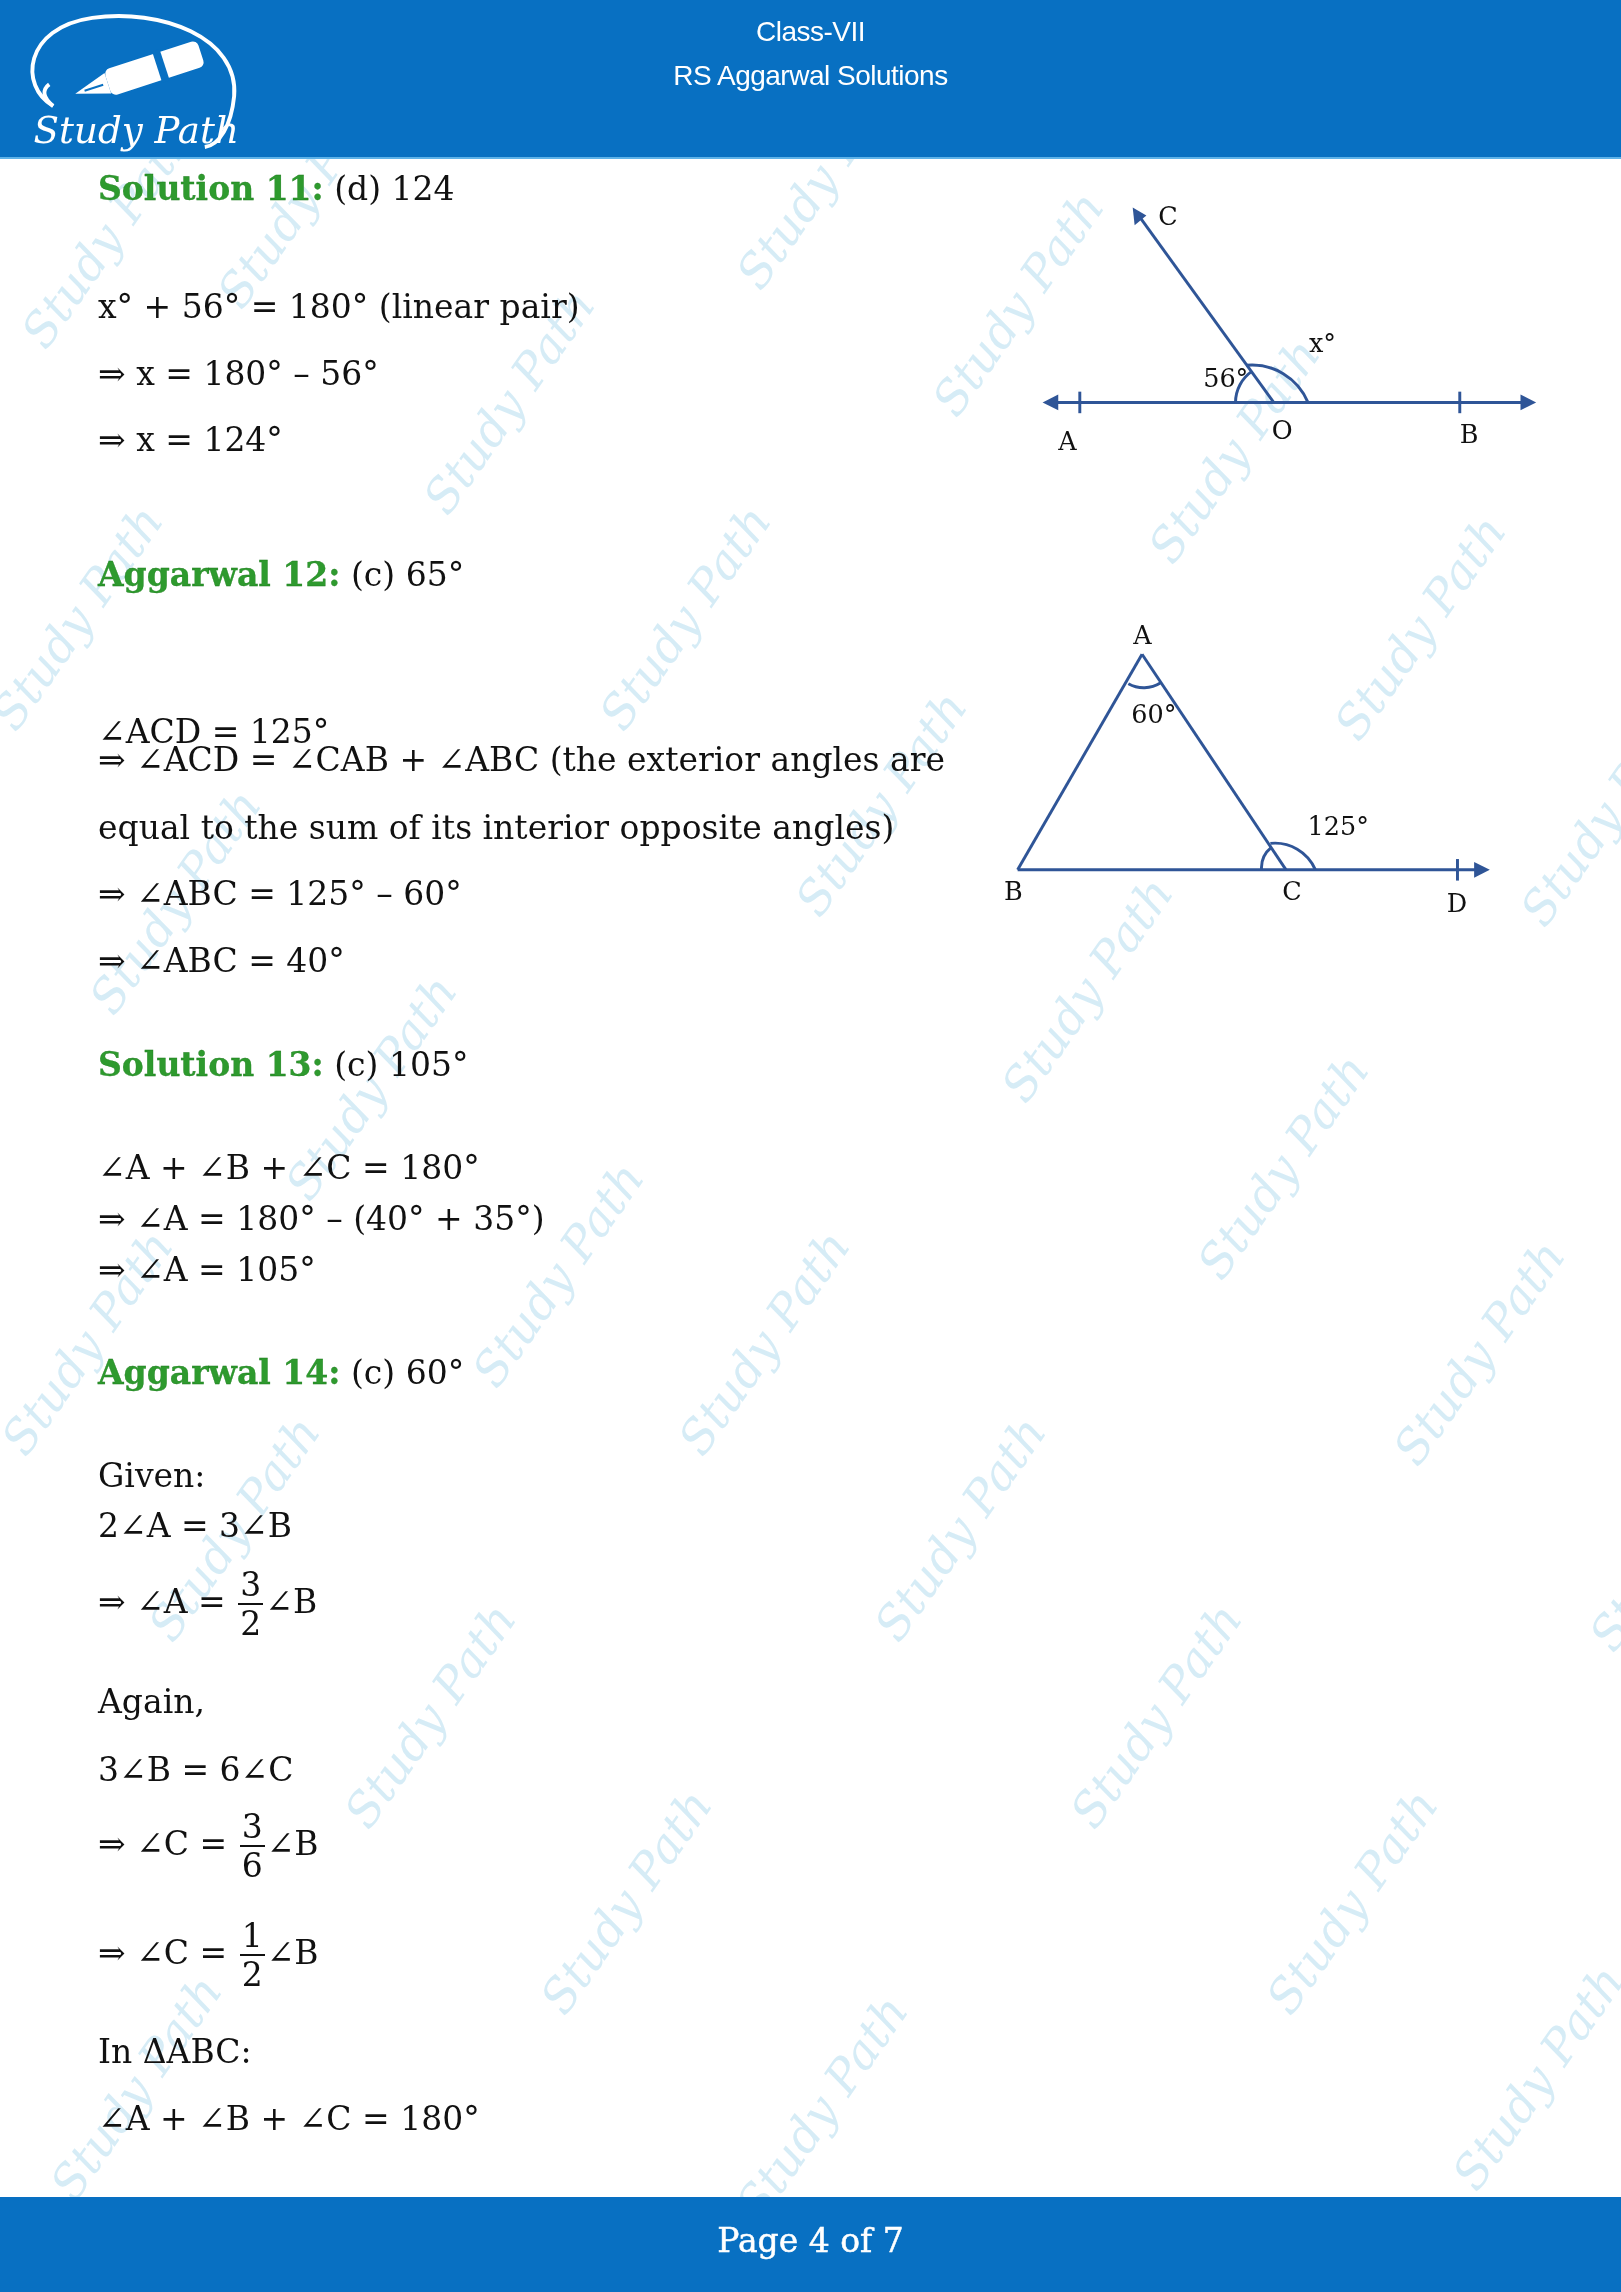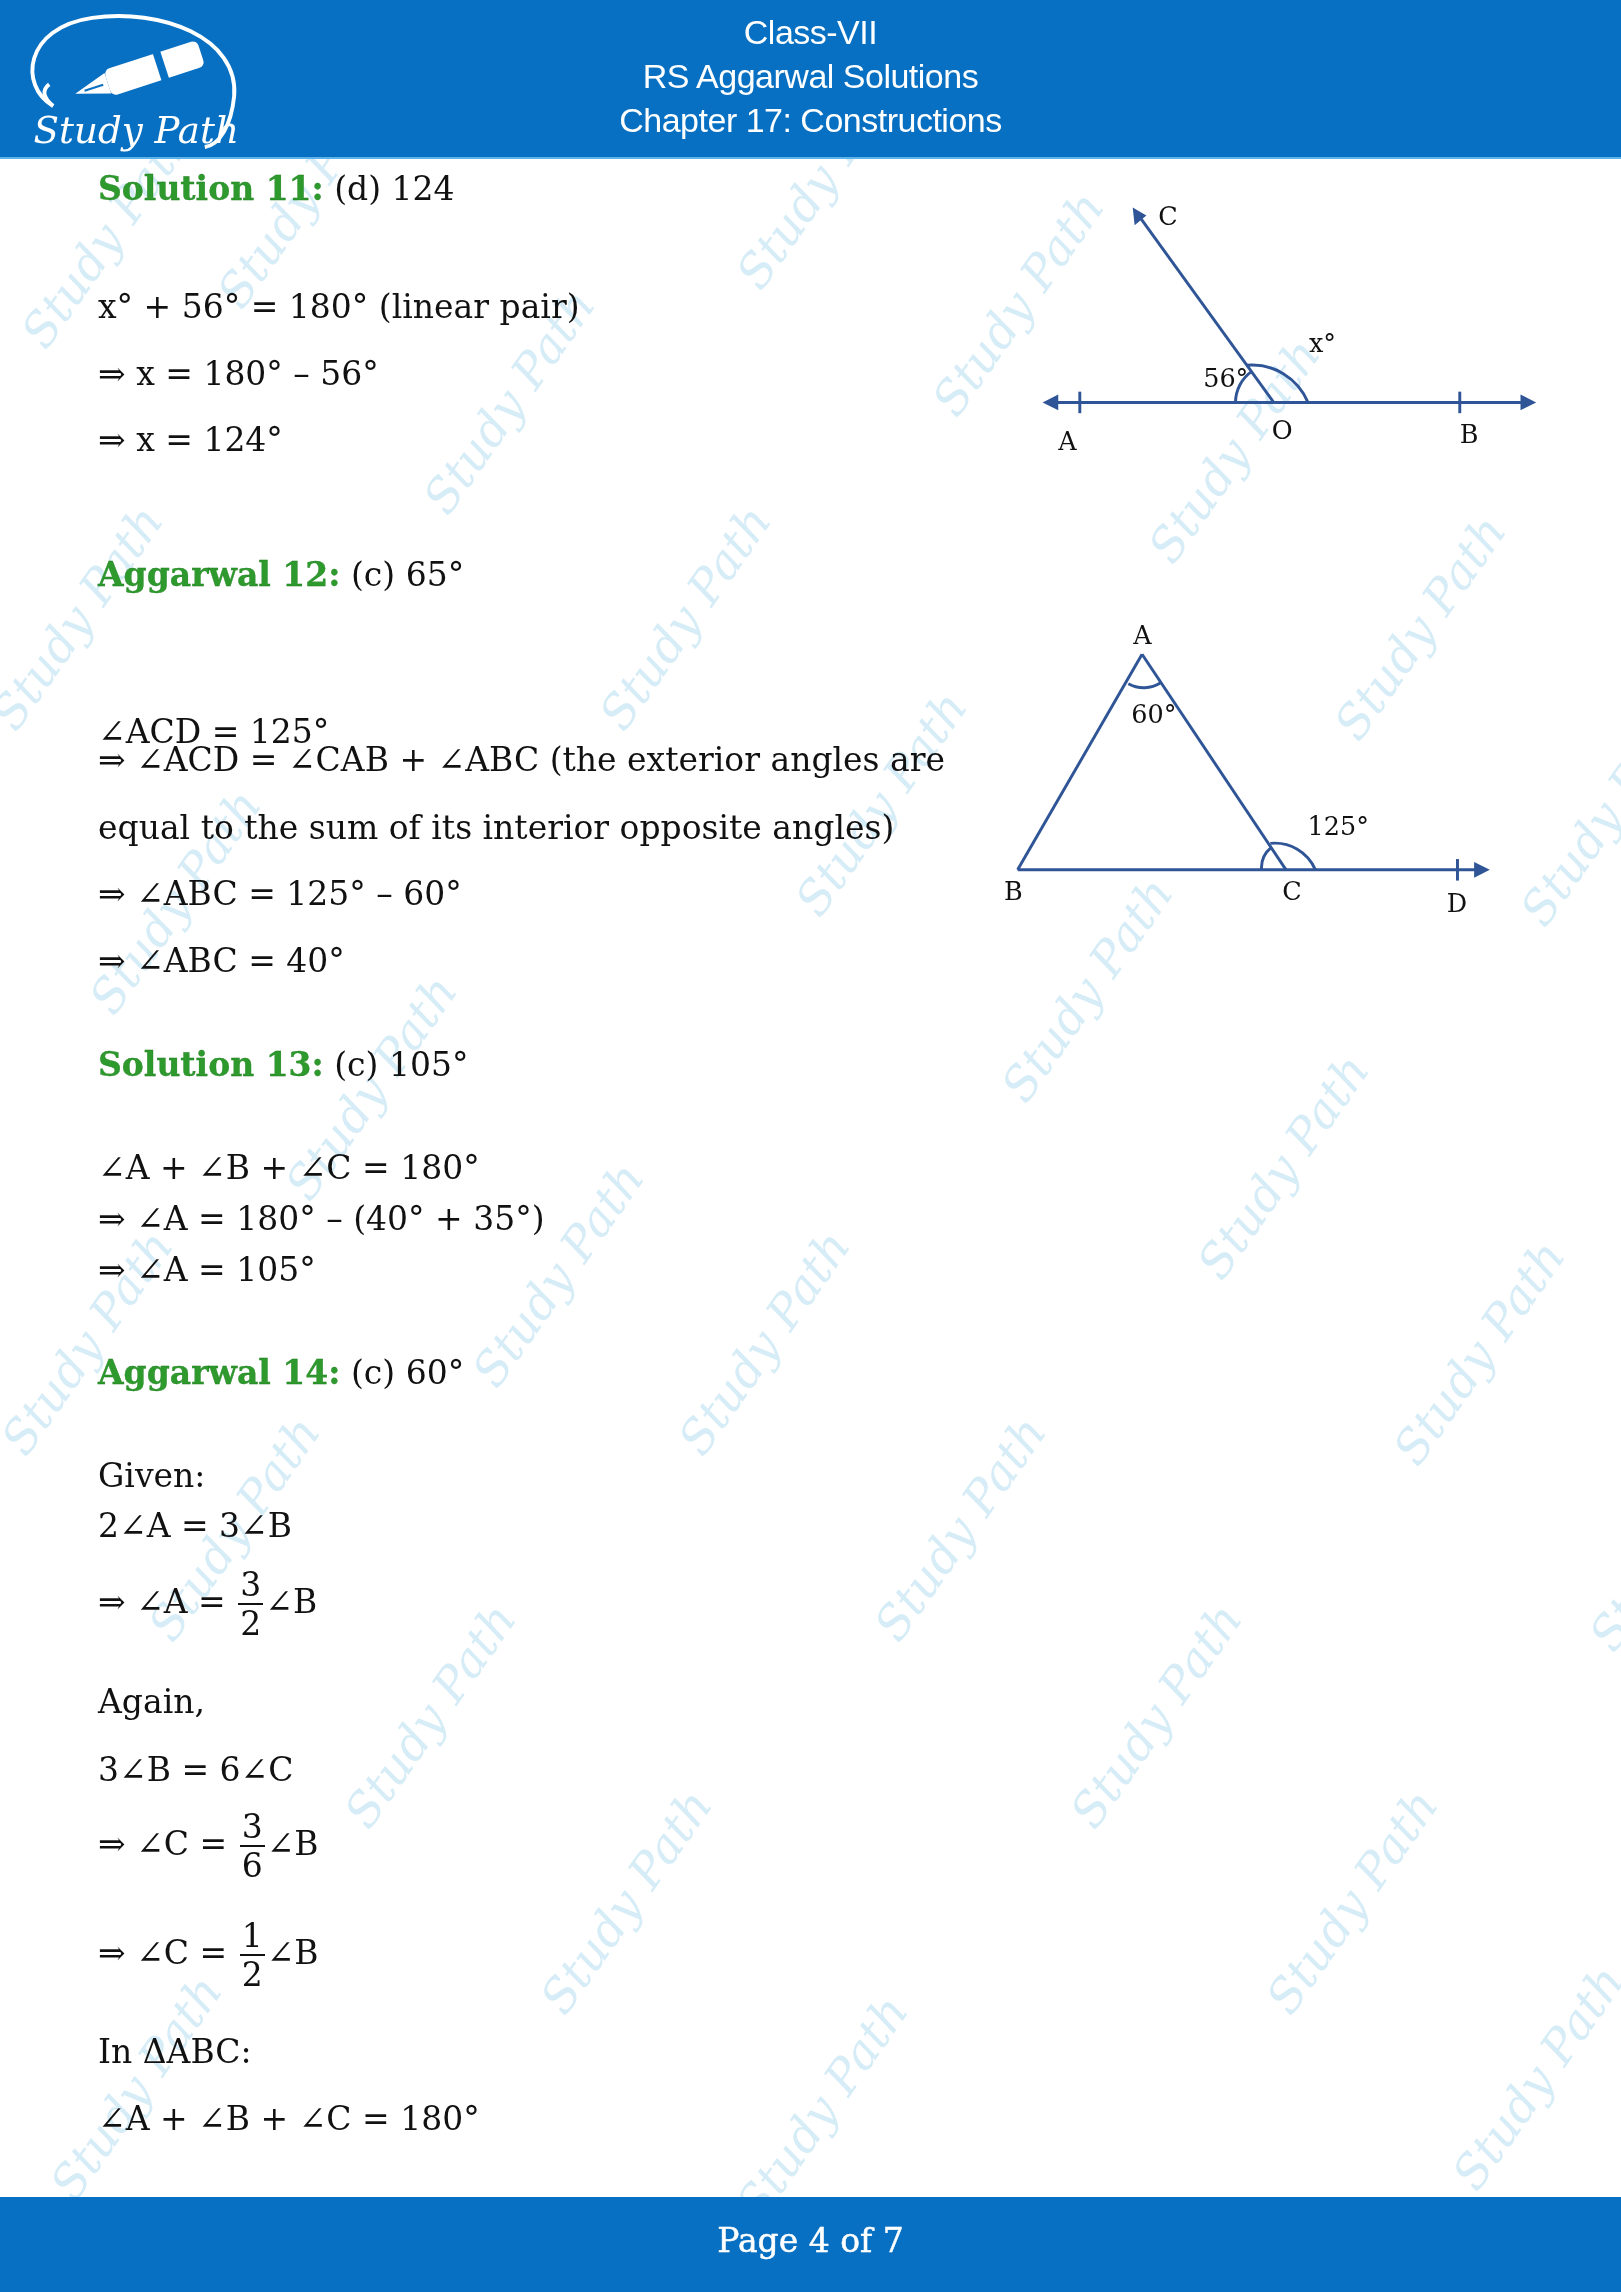--- a/index.html
+++ b/index.html
@@ -11,21 +11,21 @@
   }
   .header {
     position: absolute; left: 0; top: 0; width: 1621px; height: 159px;
     background: #0870c2;
     border-bottom: 2.9px solid #5fb3e8;
     box-sizing: border-box;
   }
   .header-lines {
     position: absolute; left: 0; top: 9.8px; width: 1621px; text-align: center;
     color: #ffffff; font-family: "Liberation Sans", "DejaVu Sans", sans-serif;
-    font-size: 34px; line-height: 44px; font-stretch: condensed;
+    font-size: 28px; line-height: 44px; font-stretch: condensed;
   }
   .header-lines div { letter-spacing: -0.5px; }
   .logo { position: absolute; left: 13.7px; top: 7.8px; width: 227px; height: 145px; }
 
   .footer {
     position: absolute; left: 0; top: 2197px; width: 1621px; height: 106px;
     background: #0870c2;
     padding-left: 17px;
   }
   .footer-text {
@@ -62,21 +62,20 @@
       <rect x="95" y="55" width="100" height="28" rx="6" fill="#fff"></rect>
       <rect x="148" y="52" width="8" height="34" fill="#0870c2"></rect>
       <path d="M95 58 L 60 69 L 95 80 Z" fill="#fff"></path>
       <path d="M70 69 L 90 69" stroke="#0870c2" stroke-width="2"></path>
     </g>
     <text x="20" y="138" fill="#fff" font-size="38" font-style="italic" font-family="DejaVu Serif, serif">Study Path</text>
   </svg>
   <div class="header-lines">
     <div>Class-VII</div>
     <div>RS Aggarwal Solutions</div>
-    <div>Chapter 17: Constructions</div>
   </div>
 </div>
 
 <div class="watermarks">
   <span class="wm" style="left:9.8px;top:167px">Study Path</span>
   <span class="wm" style="left:206px;top:127px">Study Path</span>
   <span class="wm" style="left:412px;top:333px">Study Path</span>
   <span class="wm" style="left:725px;top:108px">Study Path</span>
   <span class="wm" style="left:921px;top:235px">Study Path</span>
   <span class="wm" style="left:1137px;top:382px">Study Path</span>

